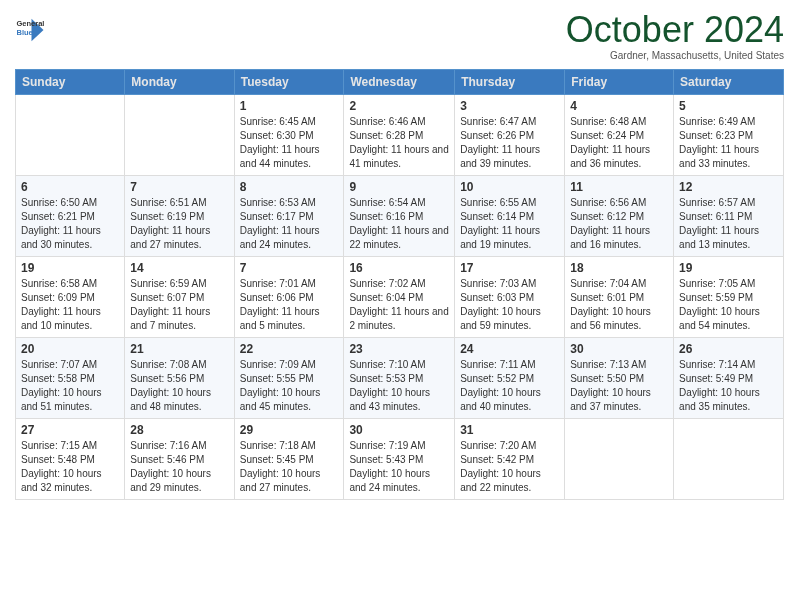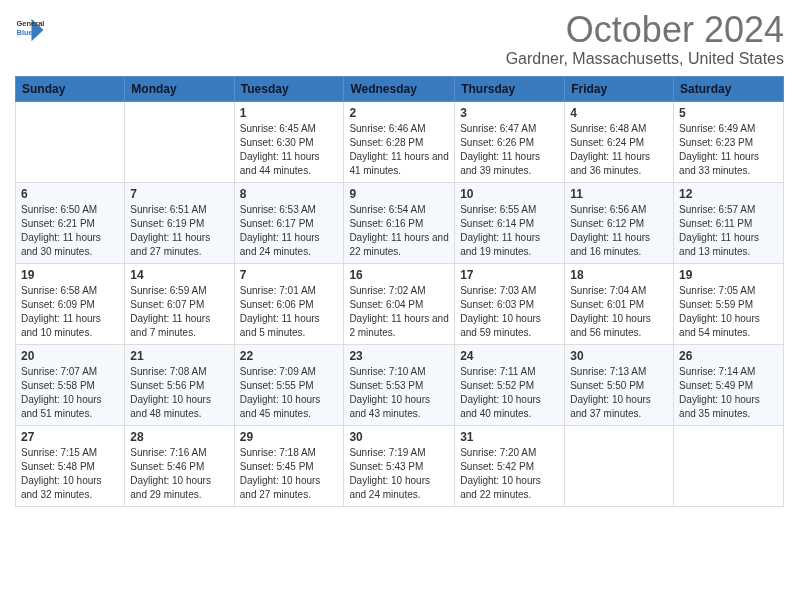--- a/index.html
+++ b/index.html
@@ -30,35 +30,35 @@
       width: 30px;
       height: 30px;
       margin-right: 4px;
     }
     .title-block {
       text-align: right;
     }
     .month-title {
       font-size: 36px;
       font-weight: normal;
-      color: #737373;
+      color: #14532d;
       line-height: 1.1;
     }
     .location-title {
-      font-size: 16px;
+      font-size: 10px;
       color: #555;
     }
     .calendar-table {
       width: 100%;
       border-collapse: collapse;
       border: 1px solid #ccc;
     }
     .calendar-table th {
       background-color: #3a7abf;
-      color: #0f172a;
+      color: #e5e5e5;
       font-size: 12px;
       font-weight: bold;
       padding: 5px 6px;
       text-align: left;
       border: 1px solid #5592cc;
     }
     .calendar-table td {
       vertical-align: top;
       border: 1px solid #ddd;
       padding: 4px 5px;

